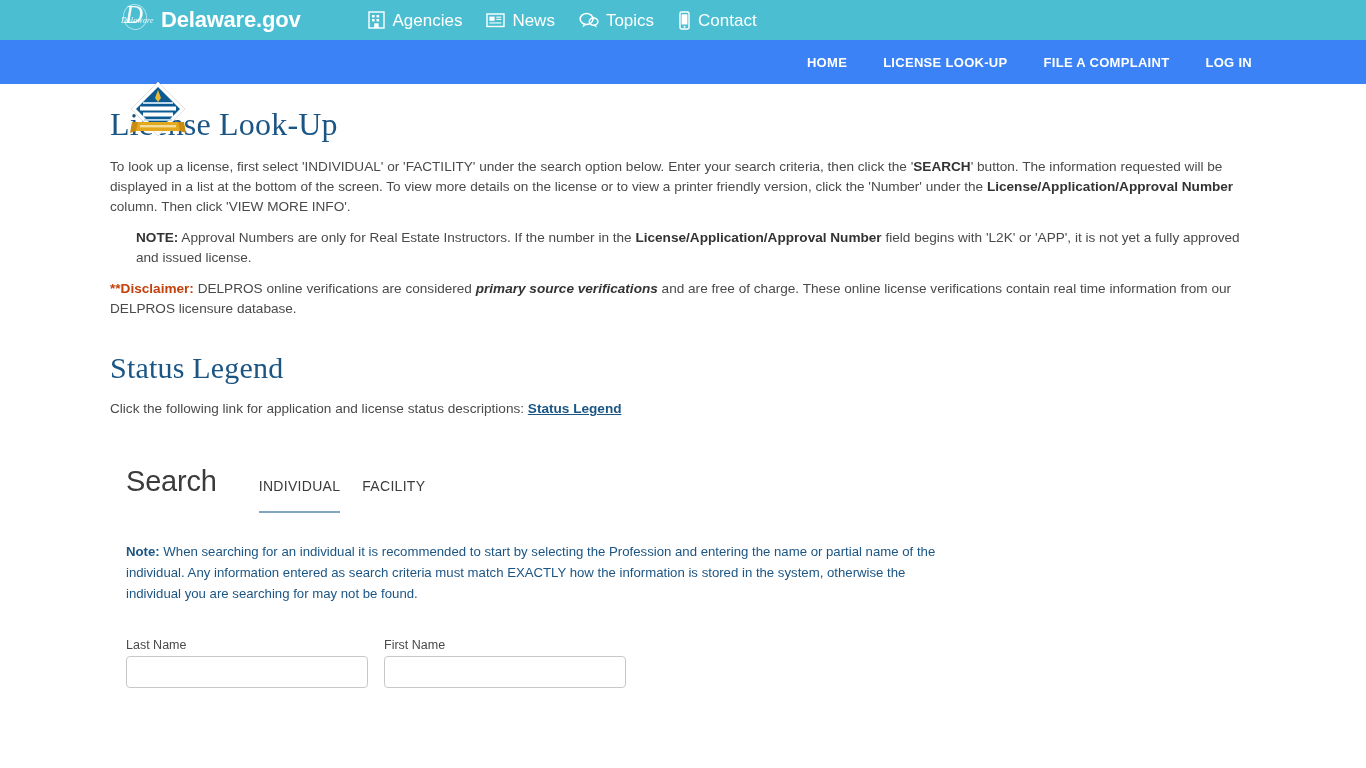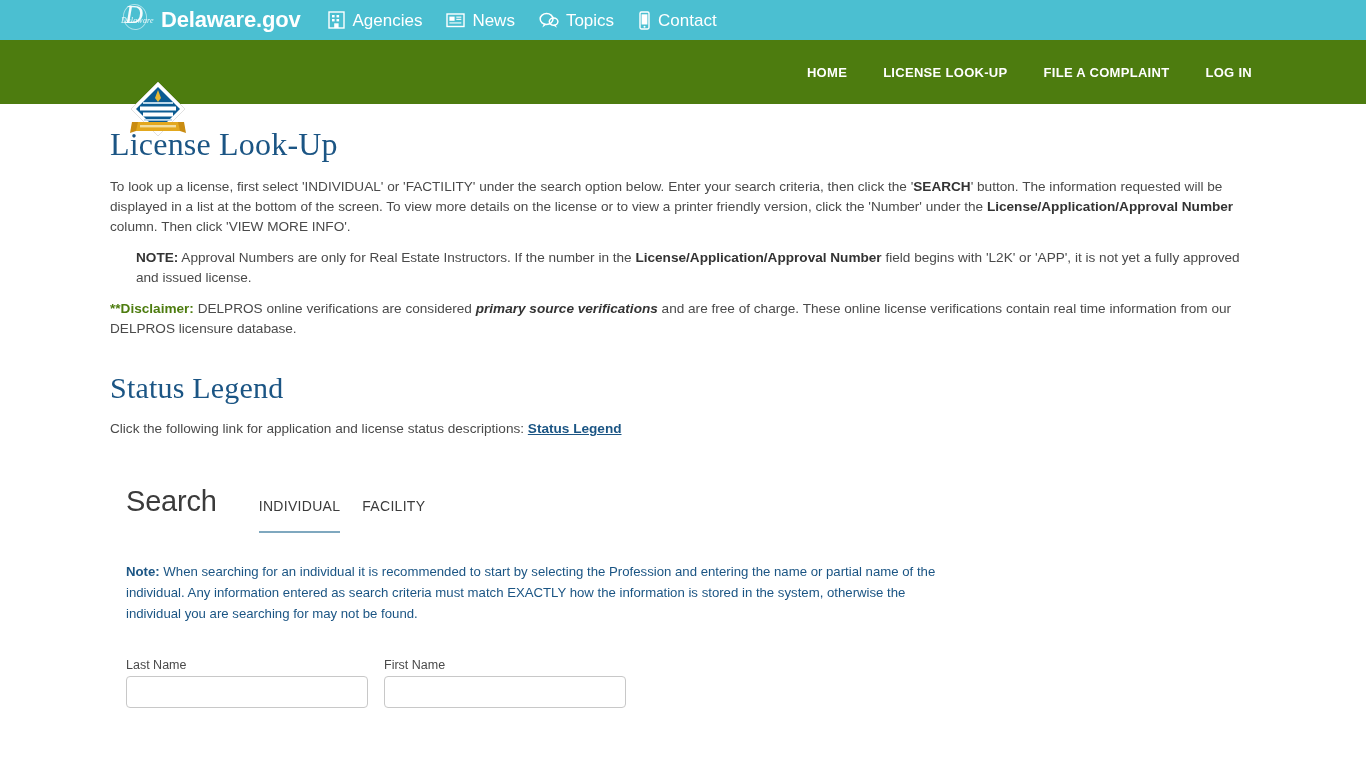--- a/index.html
+++ b/index.html
@@ -60,37 +60,37 @@
     border-radius: 50%;
     transform: rotate(-12deg) scaleX(.92);
   }
   .dgov-name {
     font-size: 22px;
     font-weight: bold;
     color: #ffffff;
     letter-spacing: -0.2px;
     white-space: nowrap;
   }
-  .dgov-links { display: flex; align-items: center; }
+  .dgov-links { display: flex; align-items: center; margin-left: 40px; }
   .dgov-link {
     display: flex;
     align-items: center;
     color: #ffffff;
     text-decoration: none;
     font-size: 17px;
     margin-right: 24px;
     white-space: nowrap;
   }
   .dgov-link .ic { margin-right: 7px; display: inline-flex; align-items: center; }
   .dgov-link .lbl { line-height: 1; }
 
   
   .agency-bar {
-    height: 64px;
-    background: #4d7c0f;
+    height: 44px;
+    background: #3b82f6;
     display: flex;
     align-items: center;
     position: relative;
   }
   .agency-logo {
     position: absolute;
     left: 128px; top: 41px;
     width: 60px; height: 57px;
   }
   .agency-nav {
@@ -132,21 +132,21 @@
   }
   p.body-copy {
     font-size: 13.6px;
     line-height: 20px;
     color: #4a4a4a;
     margin: 0 0 11px 0;
     max-width: 1146px;
   }
   p.indented { margin-left: 26px; max-width: 1120px; }
   p.body-copy b { color: #333333; }
-  .disclaimer-label { color: #4d7c0f; font-weight: bold; }
+  .disclaimer-label { color: #c2410c; font-weight: bold; }
   a.inline-link { color: #4a4a4a; text-decoration: underline; }
   a.status-legend-link { color: #1B5584; font-weight: bold; text-decoration: underline; }
 
   
   .search-block { margin-top: 46px; padding-left: 16px; }
   .search-head { display: flex; align-items: baseline; }
   .search-head h3 {
     font-size: 29px;
     font-weight: normal;
     color: #3b3b3b;

